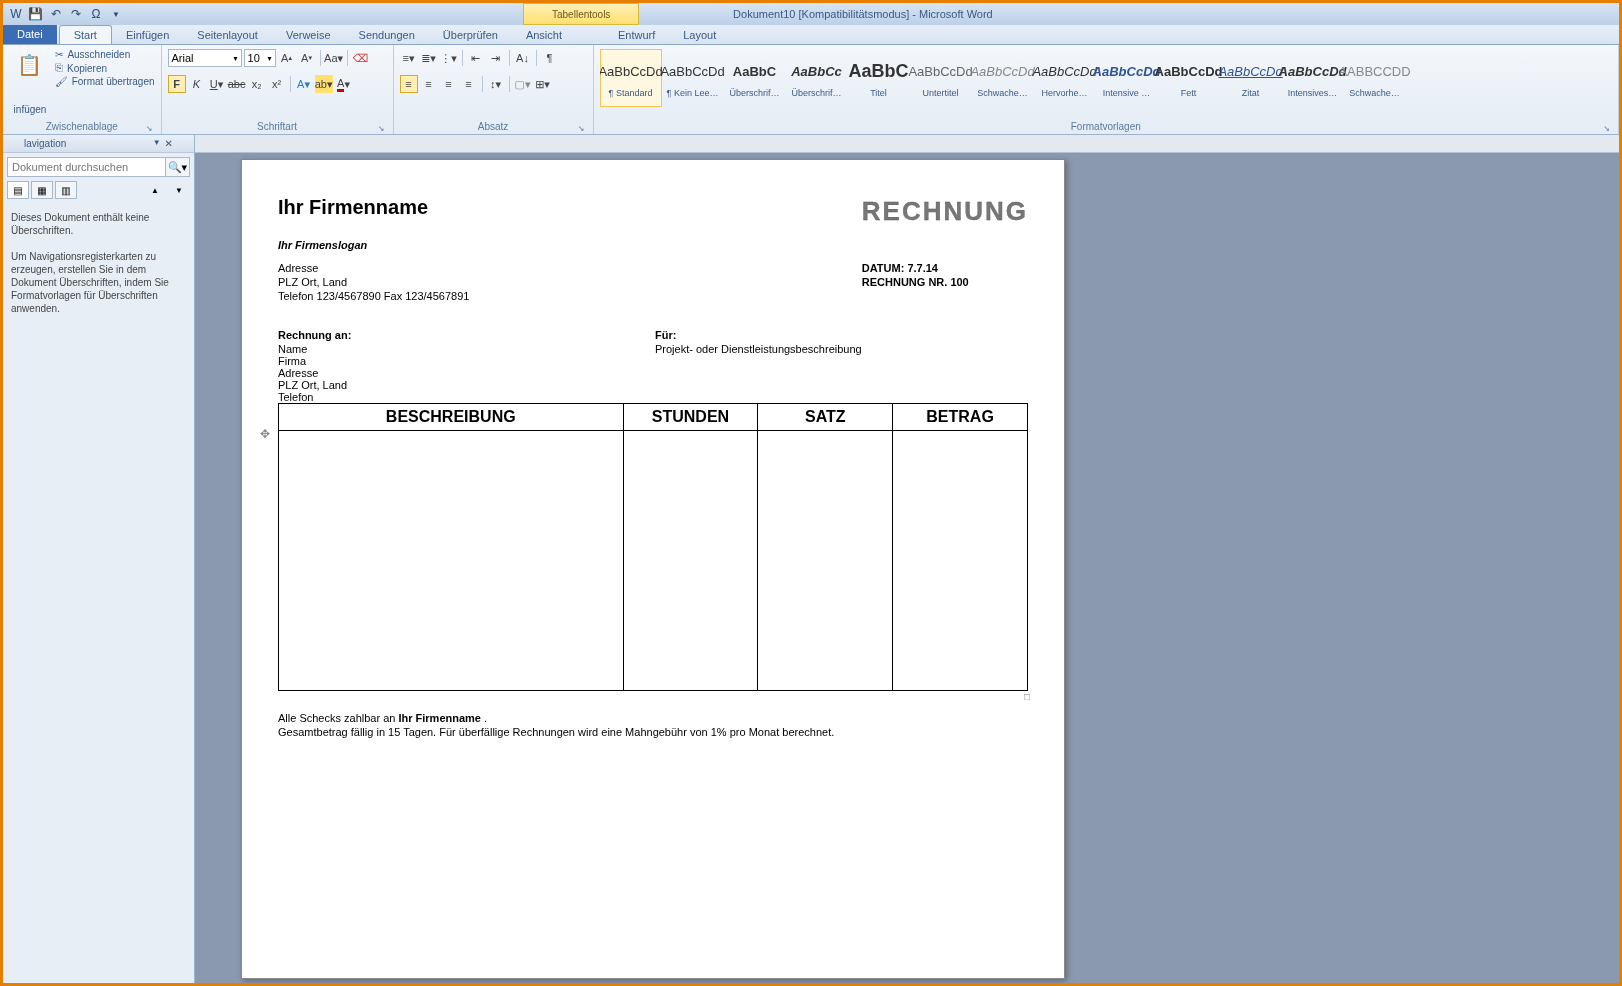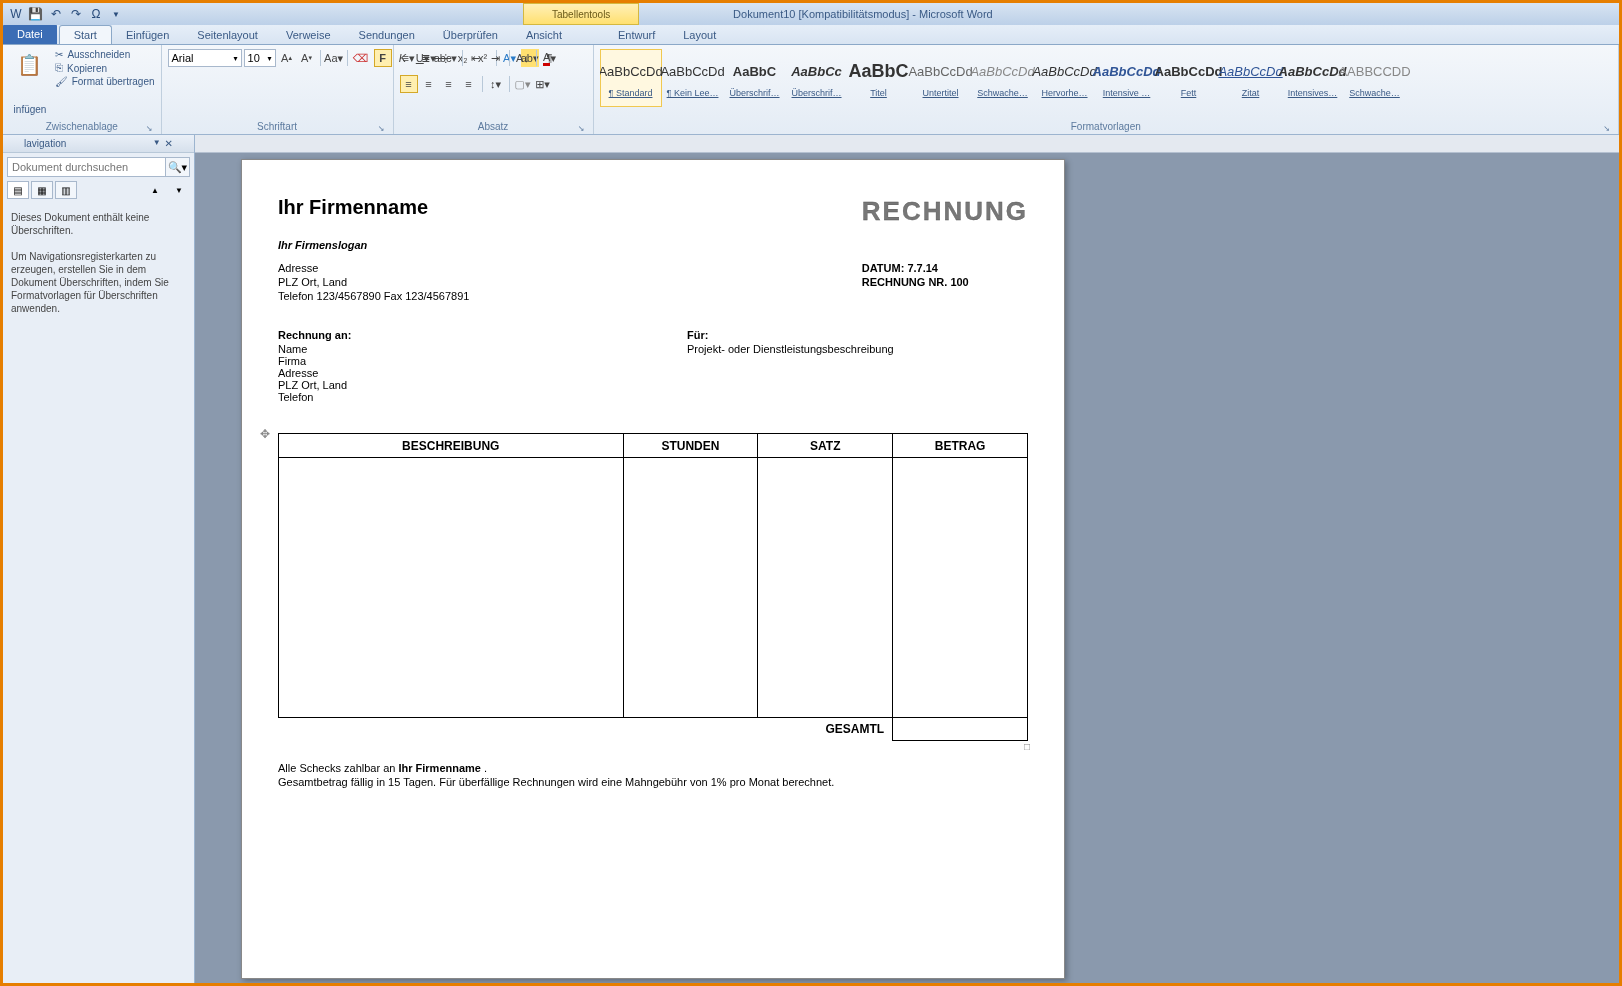--- a/index.html
+++ b/index.html
@@ -38,21 +38,21 @@
 .size-select { width: 32px; height: 18px; border: 1px solid #a8b8cc; background: #fff; font-size: 11px; padding: 0 3px; display: flex; align-items: center; justify-content: space-between; }
 .mini { width: 18px; height: 18px; border: 1px solid transparent; display: flex; align-items: center; justify-content: center; font-size: 11px; color: #444; }
 .mini.boxed { border: 1px solid #d4a828; background: #ffefb0; }
 .sep { width: 1px; height: 16px; background: #b8c8d8; margin: 0 2px; }
 
 
 .styles-gallery { display: flex; gap: 0; flex: 1; overflow: hidden; align-items: flex-start; height: 68px; }
 .style-item { width: 62px; height: 58px; border: 1px solid transparent; display: flex; flex-direction: column; align-items: center; justify-content: center; gap: 4px; padding: 2px; }
 .style-item.sel { border: 1px solid #f0c850; background: #fff8e0; }
 .style-preview { font-size: 13px; color: #333; height: 26px; display: flex; align-items: center; }
-.style-name { font-size: 9px; color: #3a5a85; line-height: 10px; text-decoration: underline; }
+.style-name { font-size: 9px; color: #3a5a85; line-height: 10px; }
 
 
 .workspace { display: flex; height: calc(986px - 22px - 20px - 90px - 6px); }
 .navpane { width: 192px; background: #e8eef6; border-right: 1px solid #9cb4cf; display: flex; flex-direction: column; font-size: 11px; }
 .navhead { height: 18px; background: linear-gradient(to bottom,#eaf0f8,#d6e0ec); border-bottom: 1px solid #b8c8d8; display: flex; align-items: center; justify-content: space-between; padding: 0 21px; font-size: 10px; color: #3a5a85; }
 .navsearch { margin: 4px; display: flex; }
 .navsearch input { flex: 1; height: 20px; border: 1px solid #a8b8cc; padding: 0 4px; font-size: 11px; }
 .navsearch-btn { width: 24px; height: 20px; border: 1px solid #a8b8cc; border-left: none; background: #f2f6fb; display: flex; align-items: center; justify-content: center; font-size: 11px; }
 .navtabs { display: flex; gap: 2px; margin: 0 4px 4px 4px; }
 .navtab { width: 22px; height: 18px; border: 1px solid #a8b8cc; background: #f2f6fb; display: flex; align-items: center; justify-content: center; font-size: 10px; }
@@ -64,25 +64,25 @@
 .ruler { height: 18px; background: #e4e9f0; border-bottom: 1px solid #b4c0d0; }
 .page { width: 824px; min-height: 820px; background: #fff; margin: 6px 0 0 46px; box-shadow: 2px 2px 6px rgba(0,0,0,0.3); border: 1px solid #888; padding: 36px 36px 20px 36px; position: relative; font-family: Arial, sans-serif; }
 
 
 .doc-header { display: flex; justify-content: space-between; align-items: flex-start; margin-bottom: 20px; }
 .comp-name { font-size: 20px; font-weight: bold; }
 .comp-slogan { font-size: 11px; font-style: italic; font-weight: bold; margin-top: 20px; }
 .inv-title { font-size: 26px; font-weight: bold; letter-spacing: 2px; color: #777; -webkit-text-stroke: 0.3px #555; font-family: Arial, sans-serif; }
 .addr { font-size: 11px; line-height: 14px; margin-top: 10px; }
 .datebox { font-size: 11px; font-weight: bold; line-height: 14px; }
-.bill-row { display: flex; gap: 64px; margin-top: 26px; font-size: 11px; }
+.bill-row { display: flex; gap: 32px; margin-top: 26px; font-size: 11px; }
 .bill-col { flex: 0 0 46%; }
 .bill-col strong { display: block; margin-bottom: 2px; }
 .table-anchor { position: absolute; left: 18px; font-size: 12px; color: #888; }
-.inv-table { width: 100%; border-collapse: collapse; margin-top: 30px; font-size: 12px; }
+.inv-table { width: 100%; border-collapse: collapse; font-size: 16px; }
 .inv-table th, .inv-table td { border: 1px solid #000; padding: 4px 8px; }
 .inv-table th { font-weight: bold; text-align: center; height: 24px; }
 .inv-table td.body { height: 260px; vertical-align: top; }
 .tot-row td { text-align: right; font-weight: bold; height: 20px; }
 .tot-row td:first-child { border-left: none; border-bottom: none; }
 .footer-note { font-size: 11px; margin-top: 20px; line-height: 14px; }
 .resize-handle { position: absolute; right: 34px; font-size: 10px; color: #888; }
 </style>
 </head>
 <body>
@@ -135,21 +135,21 @@
         <div>
             <span>🖌</span>
             <span>Format übertragen</span>
           </div>
       </div>
     </div>
     <div class="group-label">Zwischenablage</div>
   </div>
 
   <div class="group" style="width:232px">
-    <div class="group-body" style="flex-direction:row;gap:4px">
+    <div class="group-body" style="flex-direction:column;gap:4px">
       <div class="font-row">
         <div class="font-select">
             <span>Arial</span>
             <span style="font-size:8px">▾</span>
           </div>
         <div class="size-select">
             <span>10</span>
             <span style="font-size:8px">▾</span>
           </div>
         <div class="mini">A<sup style="font-size:7px">▴</sup></div>
@@ -346,24 +346,20 @@
           <th style="width:18%">STUNDEN</th>
           <th style="width:18%">SATZ</th>
           <th style="width:18%">BETRAG</th>
         </tr>
         <tr>
           <td class="body"></td>
           <td class="body"></td>
           <td class="body"></td>
           <td class="body"></td>
         </tr>
-        <tr class="tot-row">
-          <td colspan="3" style="border-left:1px solid transparent;border-bottom:1px solid transparent">GESAMTL</td>
-          <td></td>
-        </tr>
       </tbody>
         </table>
       <span class="resize-handle">□</span>
 
       <div class="footer-note">
         <div><span>Alle Schecks zahlbar an </span><b>Ihr Firmenname</b><span> .</span></div>
         <div>Gesamtbetrag fällig in 15 Tagen. Für überfällige Rechnungen wird eine Mahngebühr von 1% pro Monat berechnet.</div>
       </div>
     </div>
   </div>

